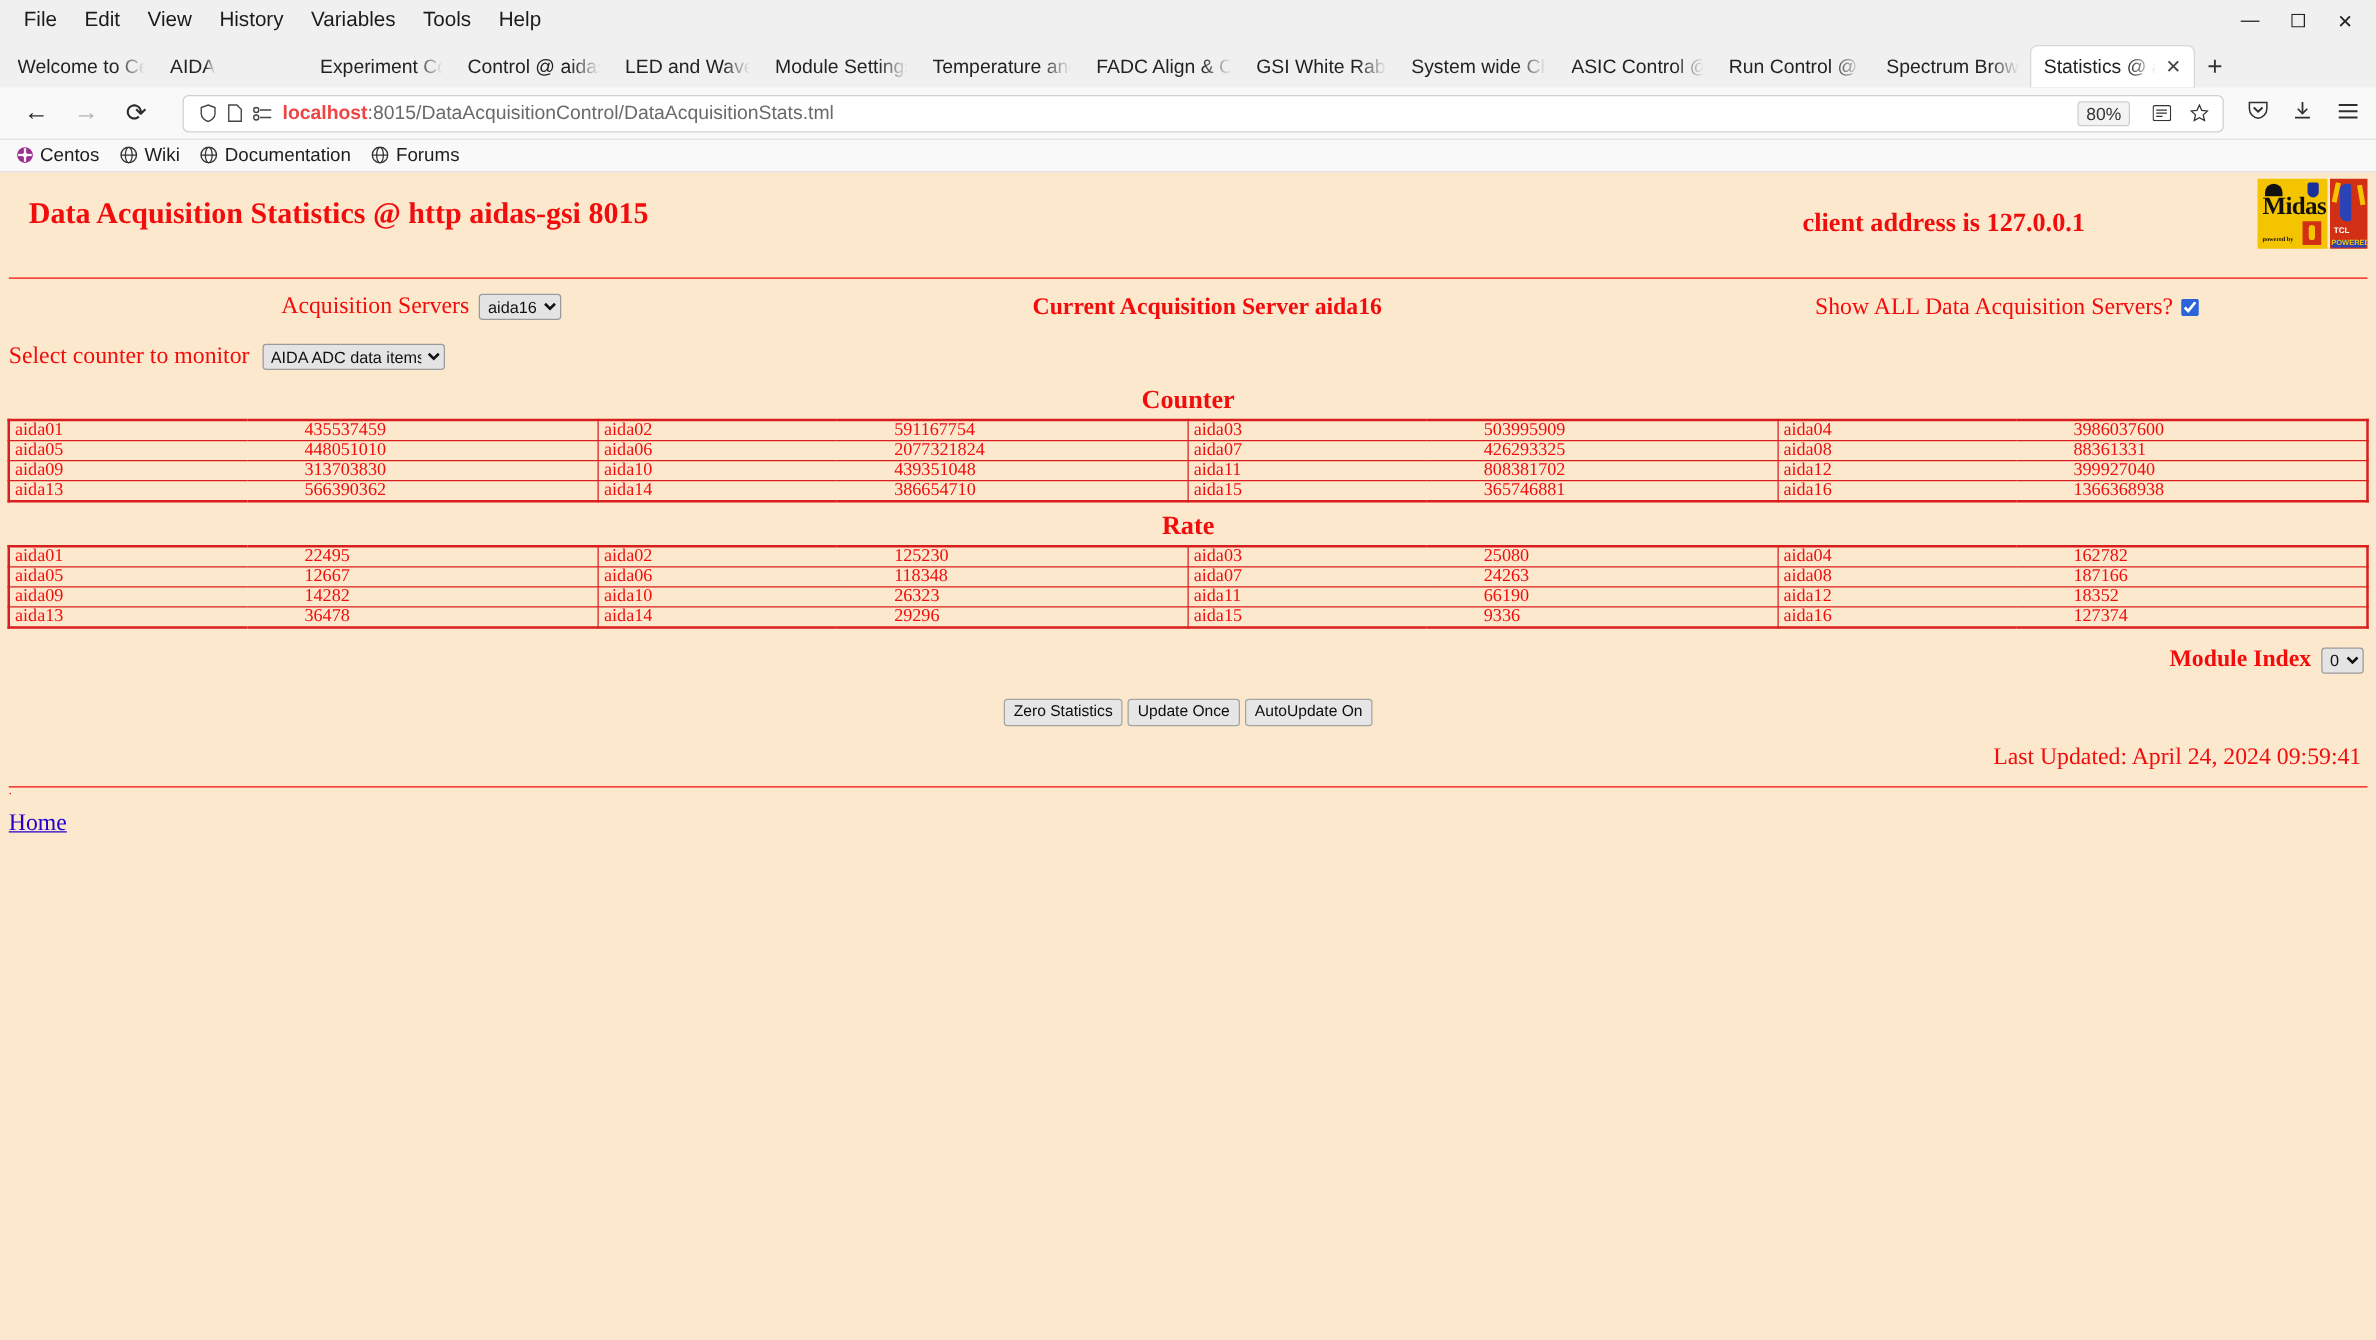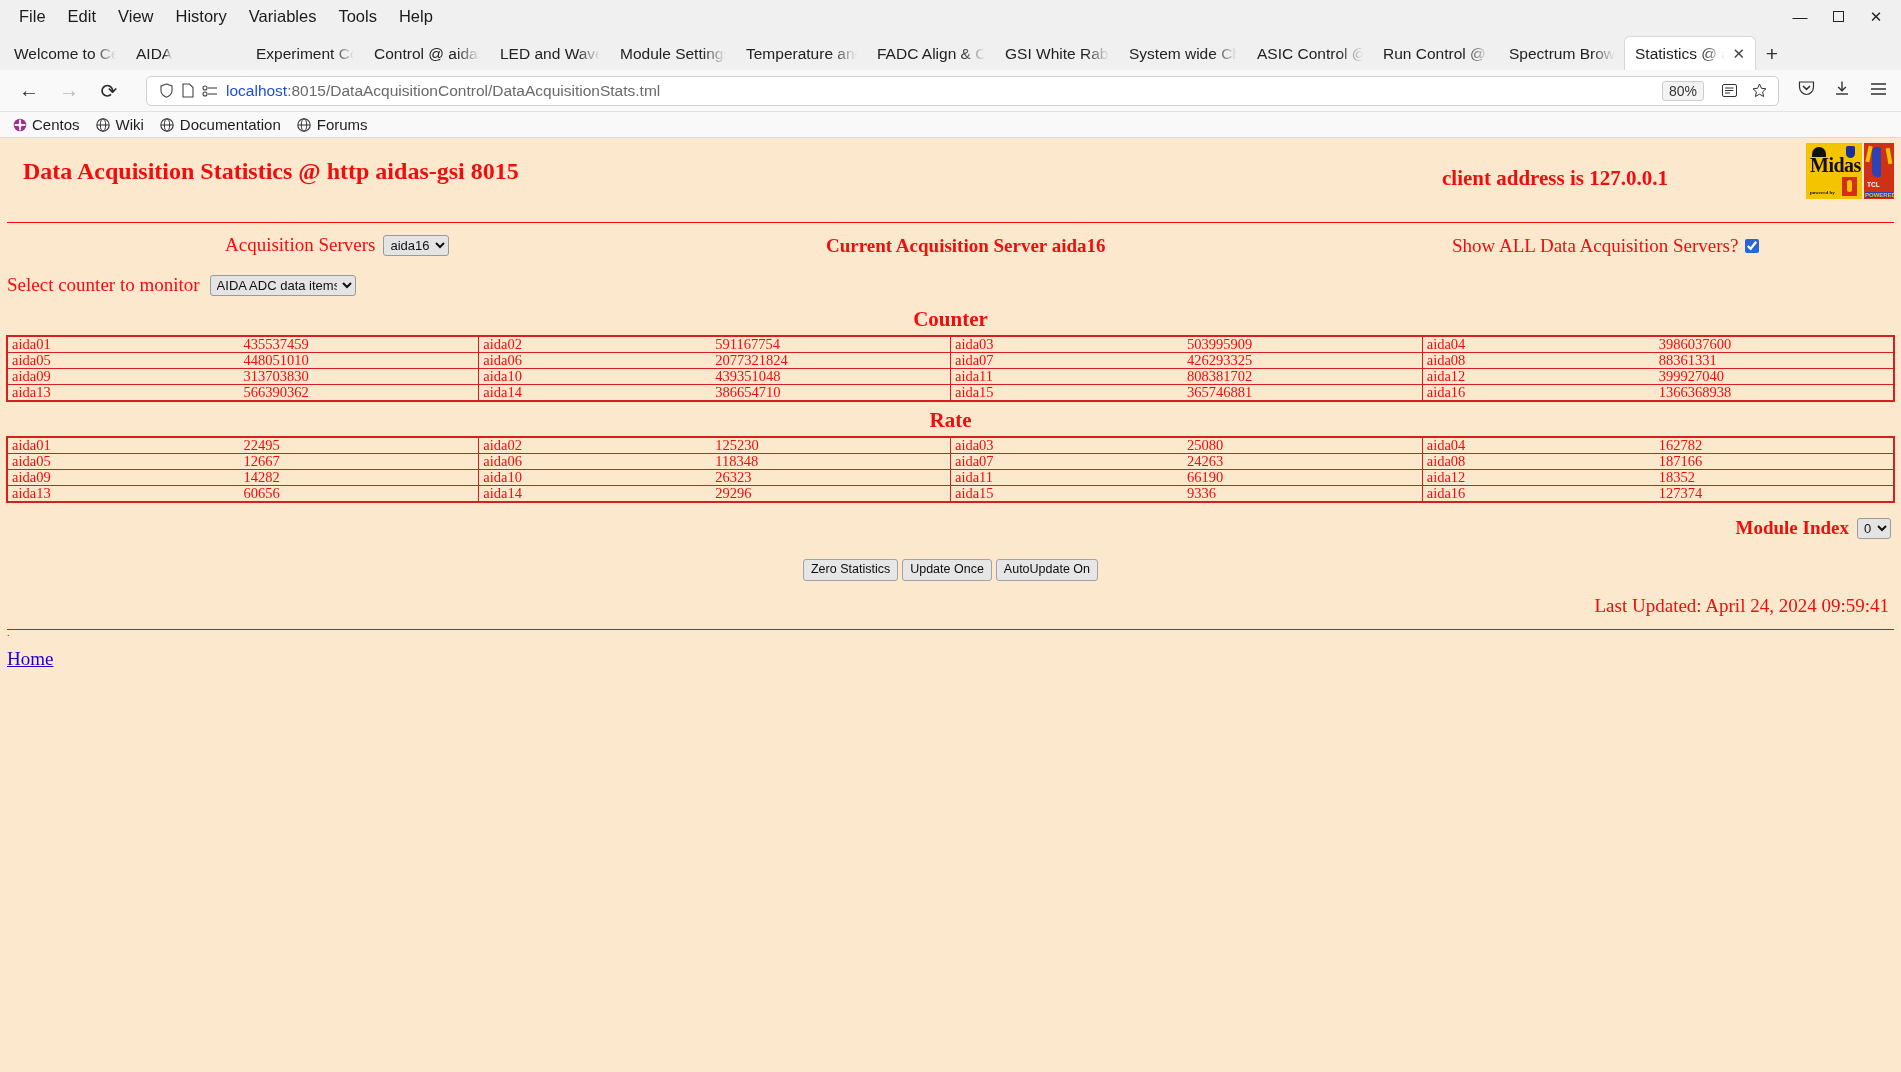--- a/index.html
+++ b/index.html
@@ -86,37 +86,37 @@
     border: 1px solid #cfcfcf;
     border-radius: 5px;
     margin: 0 12px 0 14px;
     display: flex;
     align-items: center;
     padding: 0 8px;
     min-width: 0;
   }
   .urlbar .uicon { width: 22px; display:flex; align-items:center; justify-content:center; color:#444; font-size:14px;}
   .urltext { flex:1 1 auto; font-size: 15.5px; color: #6a6a6a; white-space:nowrap; overflow:hidden; padding-left:5px;}
-  .urltext b { color: #1d4ed8; font-weight: 400; }
+  .urltext b { color: #ef4444; font-weight: 700; }
   .zoombadge { font-size: 14px; color:#333; padding: 1px 6px; border:1px solid #cdcdcd; border-radius:3px; background:#f3f3f3; margin-right: 6px;}
   .urlbar .rightIcons { display:flex; align-items:center; gap:8px; }
   .navbar .tailicons { display:flex; align-items:center; gap:14px; padding-left:4px;}
   .navbar .tailicons .ti { font-size:17px; color:#2f2f2f; width:22px; text-align:center;}
 
   .bookmarks {
     height: 26px;
     background: #f9f9f9;
     display:flex;
     align-items:center;
     padding: 0 12px;
     gap: 16px;
     flex: 0 0 auto;
     border-bottom: 1px solid #d9d9d9;
   }
-  .bm { display:flex; align-items:center; gap:5px; font-size:15px; color:#1d1d1d; white-space:nowrap;}
+  .bm { display:flex; align-items:flex-start; gap:5px; font-size:15px; color:#1d1d1d; white-space:nowrap;}
   .bm .bmi { width:15px; height:15px; display:inline-flex; align-items:center; justify-content:center; }
 
   
   .page {
     flex: 1 1 auto;
     background: #fce8cd;
     overflow: hidden;
     position: relative;
     font-family: "Liberation Serif", serif;
   }
@@ -562,21 +562,21 @@
           <td class="valcell">14282</td>
           <td class="namecell">aida10</td>
           <td class="valcell">26323</td>
           <td class="namecell">aida11</td>
           <td class="valcell">66190</td>
           <td class="namecell">aida12</td>
           <td class="valcell">18352</td>
         </tr>
         <tr>
           <td class="namecell">aida13</td>
-          <td class="valcell">60656</td>
+          <td class="valcell">36478</td>
           <td class="namecell">aida14</td>
           <td class="valcell">29296</td>
           <td class="namecell">aida15</td>
           <td class="valcell">9336</td>
           <td class="namecell">aida16</td>
           <td class="valcell">127374</td>
         </tr>
       </tbody>
     </table>
 

